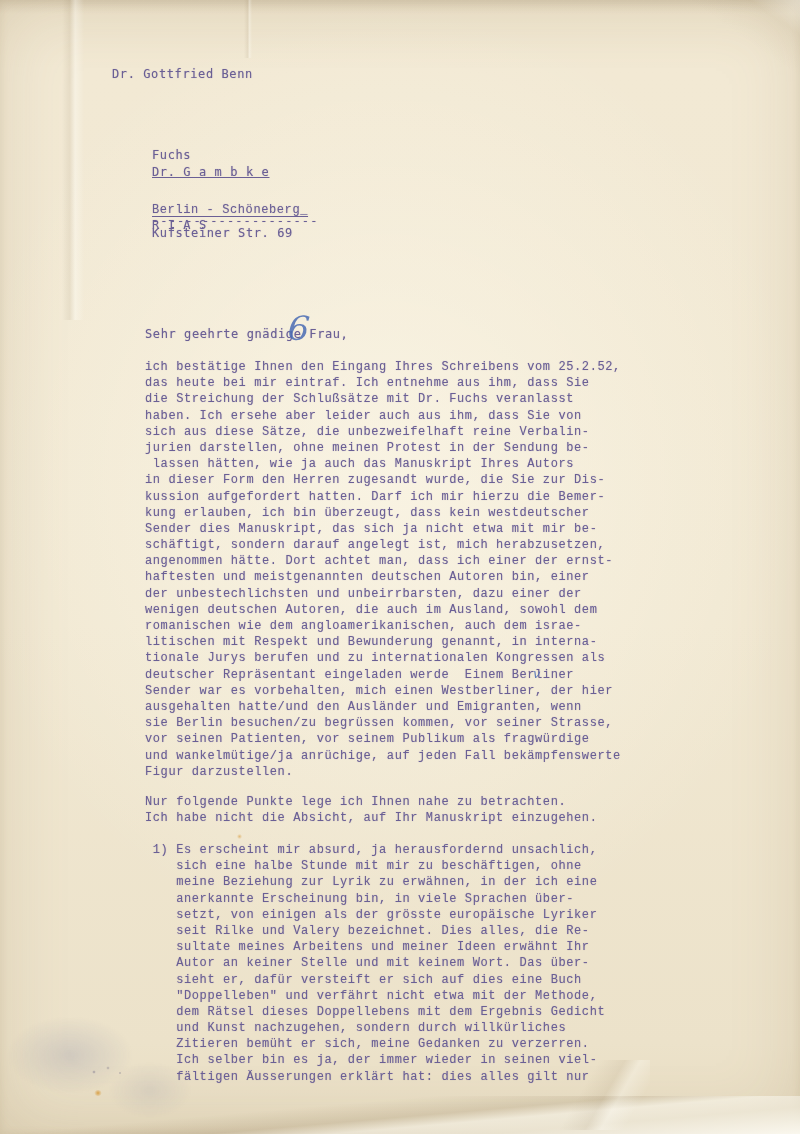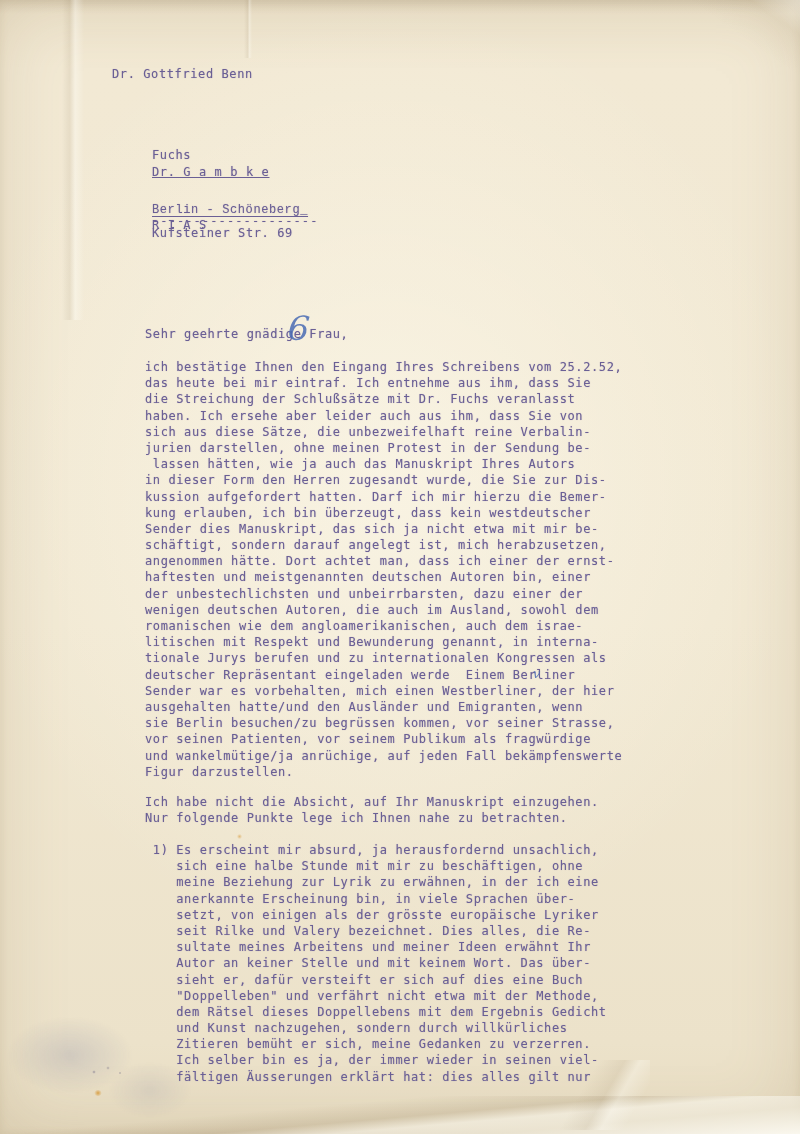--- a/index.html
+++ b/index.html
@@ -17,21 +17,21 @@
   }
   .txt{
     position:absolute;
     font-size:12px;
     letter-spacing:0.6px;
     line-height:16.2px;
     white-space:pre;
     color:#6a5f95;
     text-shadow:0 0 1px rgba(104,92,150,0.45);
   }
-  .lines .line{height:16.2px;line-height:16.2px;white-space:pre;}
+  .lines .line{height:16.2px;line-height:16.2px;white-space:pre;font-family:Liberation Mono, monospace;}
   .dateblock div{height:18px;line-height:18px;white-space:pre;}
   .recipient div{position:absolute;white-space:pre;height:17px;line-height:17px;}
   .r1{top:0;left:0;}
   .r2{top:17px;left:0;text-decoration:underline;}
   .r3{top:34px;left:0;margin-top:36px;}
   .r4{top:55px;left:0;text-decoration:underline;text-underline-offset:3px;font-family:Liberation Mono, monospace;}
   .r4d{top:66px;left:0;letter-spacing:1.1px;}
   .r5{top:78px;left:0;}
   .hand{
     position:absolute;
@@ -116,21 +116,21 @@
     <div class="r3">R I A S</div>
     <div class="r4">Berlin - Schöneberg_</div>
     <div class="r4d">--------------------</div>
     <div class="r5">Kufsteiner Str. 69</div>
   </div>
 
   <div class="txt" style="left:145px;top:326px;text-align:center;">Sehr geehrte gnädige Frau,</div>
 
   <div class="txt lines" style="left:145px;top:359px;"><div class="line">ich bestätige Ihnen den Eingang Ihres Schreibens vom 25.2.52,</div><div class="line">das heute bei mir eintraf. Ich entnehme aus ihm, dass Sie</div><div class="line">die Streichung der Schlußsätze mit Dr. Fuchs veranlasst</div><div class="line">haben. Ich ersehe aber leider auch aus ihm, dass Sie von</div><div class="line">sich aus diese Sätze, die unbezweifelhaft reine Verbalin-</div><div class="line">jurien darstellen, ohne meinen Protest in der Sendung be-</div><div class="line"> lassen hätten, wie ja auch das Manuskript Ihres Autors</div><div class="line">in dieser Form den Herren zugesandt wurde, die Sie zur Dis-</div><div class="line">kussion aufgefordert hatten. Darf ich mir hierzu die Bemer-</div><div class="line">kung erlauben, ich bin überzeugt, dass kein westdeutscher</div><div class="line">Sender dies Manuskript, das sich ja nicht etwa mit mir be-</div><div class="line">schäftigt, sondern darauf angelegt ist, mich herabzusetzen,</div><div class="line">angenommen hätte. Dort achtet man, dass ich einer der ernst-</div><div class="line">haftesten und meistgenannten deutschen Autoren bin, einer</div><div class="line">der unbestechlichsten und unbeirrbarsten, dazu einer der</div><div class="line">wenigen deutschen Autoren, die auch im Ausland, sowohl dem</div><div class="line">romanischen wie dem angloamerikanischen, auch dem israe-</div><div class="line">litischen mit Respekt und Bewunderung genannt, in interna-</div><div class="line">tionale Jurys berufen und zu internationalen Kongressen als</div><div class="line">deutscher Repräsentant eingeladen werde  Einem Berliner</div><div class="line">Sender war es vorbehalten, mich einen Westberliner, der hier</div><div class="line">ausgehalten hatte/und den Ausländer und Emigranten, wenn</div><div class="line">sie Berlin besuchen/zu begrüssen kommen, vor seiner Strasse,</div><div class="line">vor seinen Patienten, vor seinem Publikum als fragwürdige</div><div class="line">und wankelmütige/ja anrüchige, auf jeden Fall bekämpfenswerte</div><div class="line">Figur darzustellen.</div></div>
 
-  <div class="txt lines" style="left:145px;top:794px;"><div class="line">Ich habe nicht die Absicht, auf Ihr Manuskript einzugehen.</div><div class="line">Nur folgende Punkte lege ich Ihnen nahe zu betrachten.</div></div>
+  <div class="txt lines" style="left:145px;top:794px;"><div class="line">Nur folgende Punkte lege ich Ihnen nahe zu betrachten.</div><div class="line">Ich habe nicht die Absicht, auf Ihr Manuskript einzugehen.</div></div>
 
   <div class="txt lines" style="left:145px;top:842px;"><div class="line"> 1) Es erscheint mir absurd, ja herausfordernd unsachlich,</div><div class="line">    sich eine halbe Stunde mit mir zu beschäftigen, ohne</div><div class="line">    meine Beziehung zur Lyrik zu erwähnen, in der ich eine</div><div class="line">    anerkannte Erscheinung bin, in viele Sprachen über-</div><div class="line">    setzt, von einigen als der grösste europäische Lyriker</div><div class="line">    seit Rilke und Valery bezeichnet. Dies alles, die Re-</div><div class="line">    sultate meines Arbeitens und meiner Ideen erwähnt Ihr</div><div class="line">    Autor an keiner Stelle und mit keinem Wort. Das über-</div><div class="line">    sieht er, dafür versteift er sich auf dies eine Buch</div><div class="line">    "Doppelleben" und verfährt nicht etwa mit der Methode,</div><div class="line">    dem Rätsel dieses Doppellebens mit dem Ergebnis Gedicht</div><div class="line">    und Kunst nachzugehen, sondern durch willkürliches</div><div class="line">    Zitieren bemüht er sich, meine Gedanken zu verzerren.</div><div class="line">    Ich selber bin es ja, der immer wieder in seinen viel-</div><div class="line">    fältigen Äusserungen erklärt hat: dies alles gilt nur</div></div>
 
   <div style="position:absolute;left:0;top:0;width:800px;height:1134px;pointer-events:none;">
       <span class="hand" style="left: 288px; top: 308px; font-size: 34px; color: rgb(74, 108, 180);">6</span>
       <span class="hand" style="left: 533px; top: 666px; font-size: 13px; color: rgb(74, 108, 180);">v</span>
     </div>
 
 </div>
 

